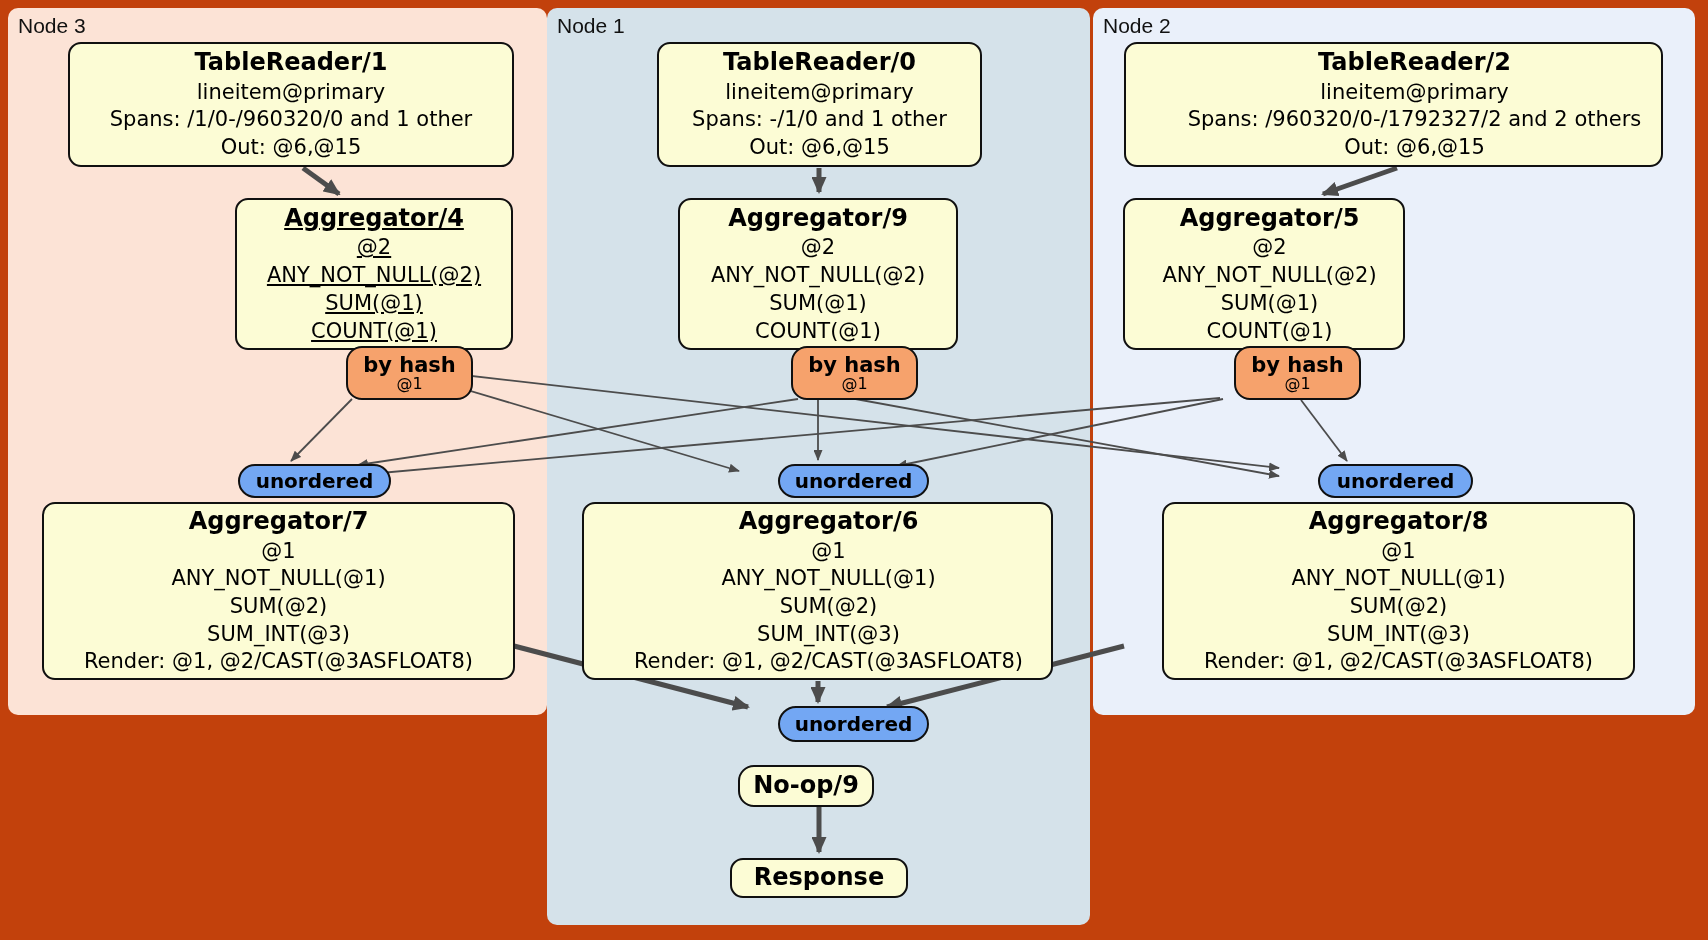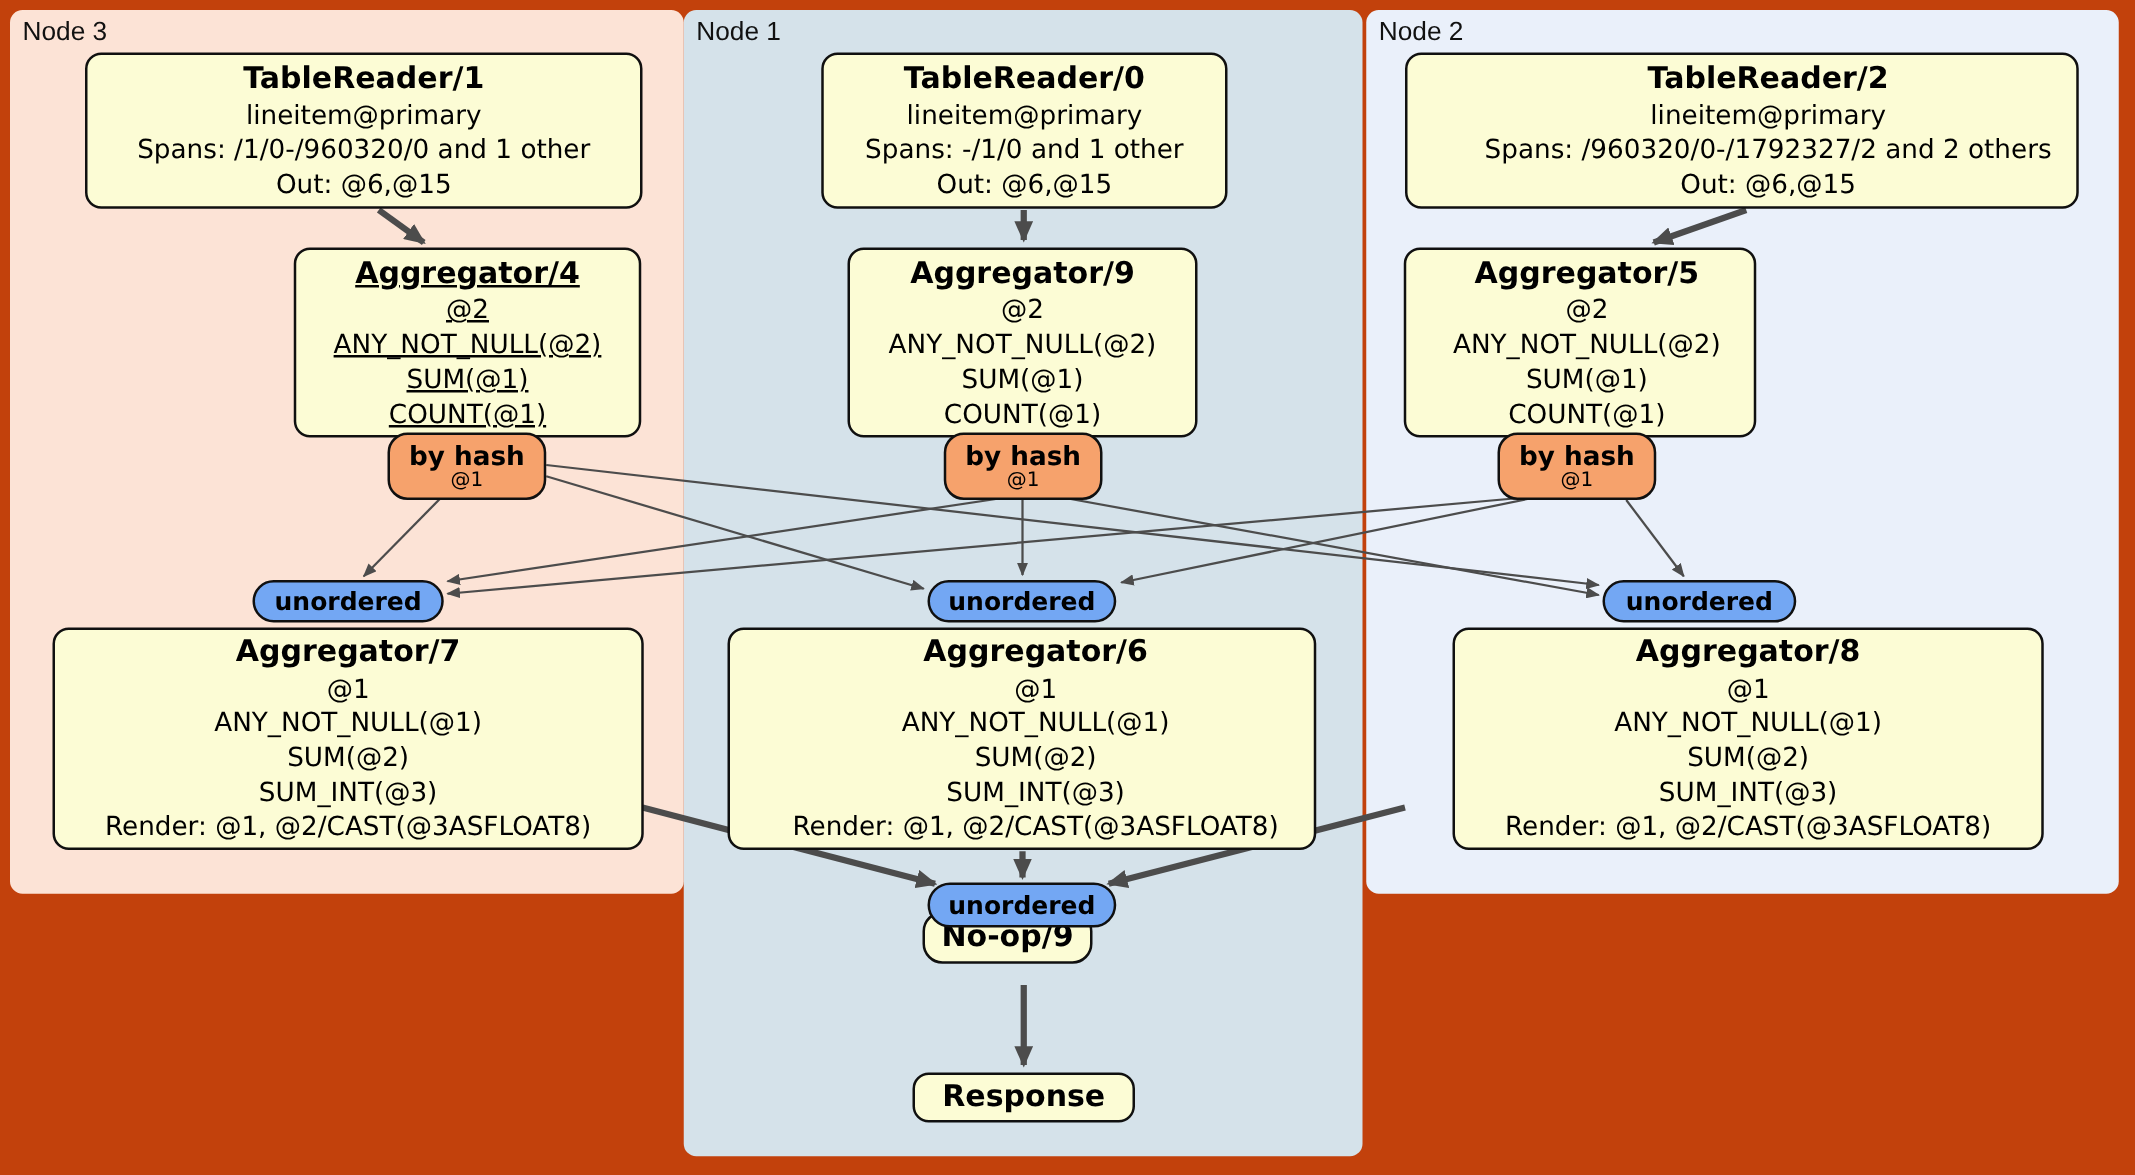--- a/index.html
+++ b/index.html
@@ -50,20 +50,21 @@
 
   .pill{
     position:absolute;
     border:2px solid #101010;
     display:flex;flex-direction:column;
     align-items:center;justify-content:center;
     text-align:center;
     z-index:4;
     box-sizing:border-box;
     white-space:nowrap;
+    margin-left:36px;
   }
   .pill.hash{
     background:#f6a26c;
     border-radius:16px;
     line-height:1.05;
   }
   .pill.hash .pmain{font-weight:bold;font-size:21px;color:#000;}
   .pill.hash .psub{font-size:16px;color:#000;}
   .pill.sync{
     background:#73a7f3;
@@ -73,21 +74,21 @@
 
   #tr1{left:68px;top:42px;width:446px;height:125px;}
   #tr0{left:657px;top:42px;width:325px;height:125px;}
   #tr2{left:1124px;top:42px;width:539px;height:125px;padding-left:42px;}
   #agg4{left:235px;top:198px;width:278px;height:152px;text-decoration:underline;}
   #agg3{left:678px;top:198px;width:280px;height:152px;}
   #agg5{left:1123px;top:198px;width:282px;height:152px;padding-left:11px;}
   #agg7{left:42px;top:502px;width:473px;height:178px;}
   #agg6{left:582px;top:502px;width:471px;height:178px;padding-left:22px;}
   #agg8{left:1123px;top:502px;width:473px;height:178px;margin-left:39px;}
-  #noop{left:738px;top:729px;width:136px;height:42px;border-radius:16px;}
+  #noop{left:738px;top:765px;width:136px;height:42px;border-radius:16px;}
   #response{left:730px;top:858px;width:178px;height:40px;}
 
   #bh-l{left:310px;top:346px;width:127px;height:54px;}
   #bh-m{left:755px;top:346px;width:127px;height:54px;}
   #bh-r{left:1198px;top:346px;width:127px;height:54px;}
   #uo-l{left:202px;top:464px;width:153px;height:34px;}
   #uo-m{left:742px;top:464px;width:151px;height:34px;}
   #uo-r{left:1282px;top:464px;width:155px;height:34px;}
   #uo-b{left:742px;top:706px;width:151px;height:36px;}
 </style>

